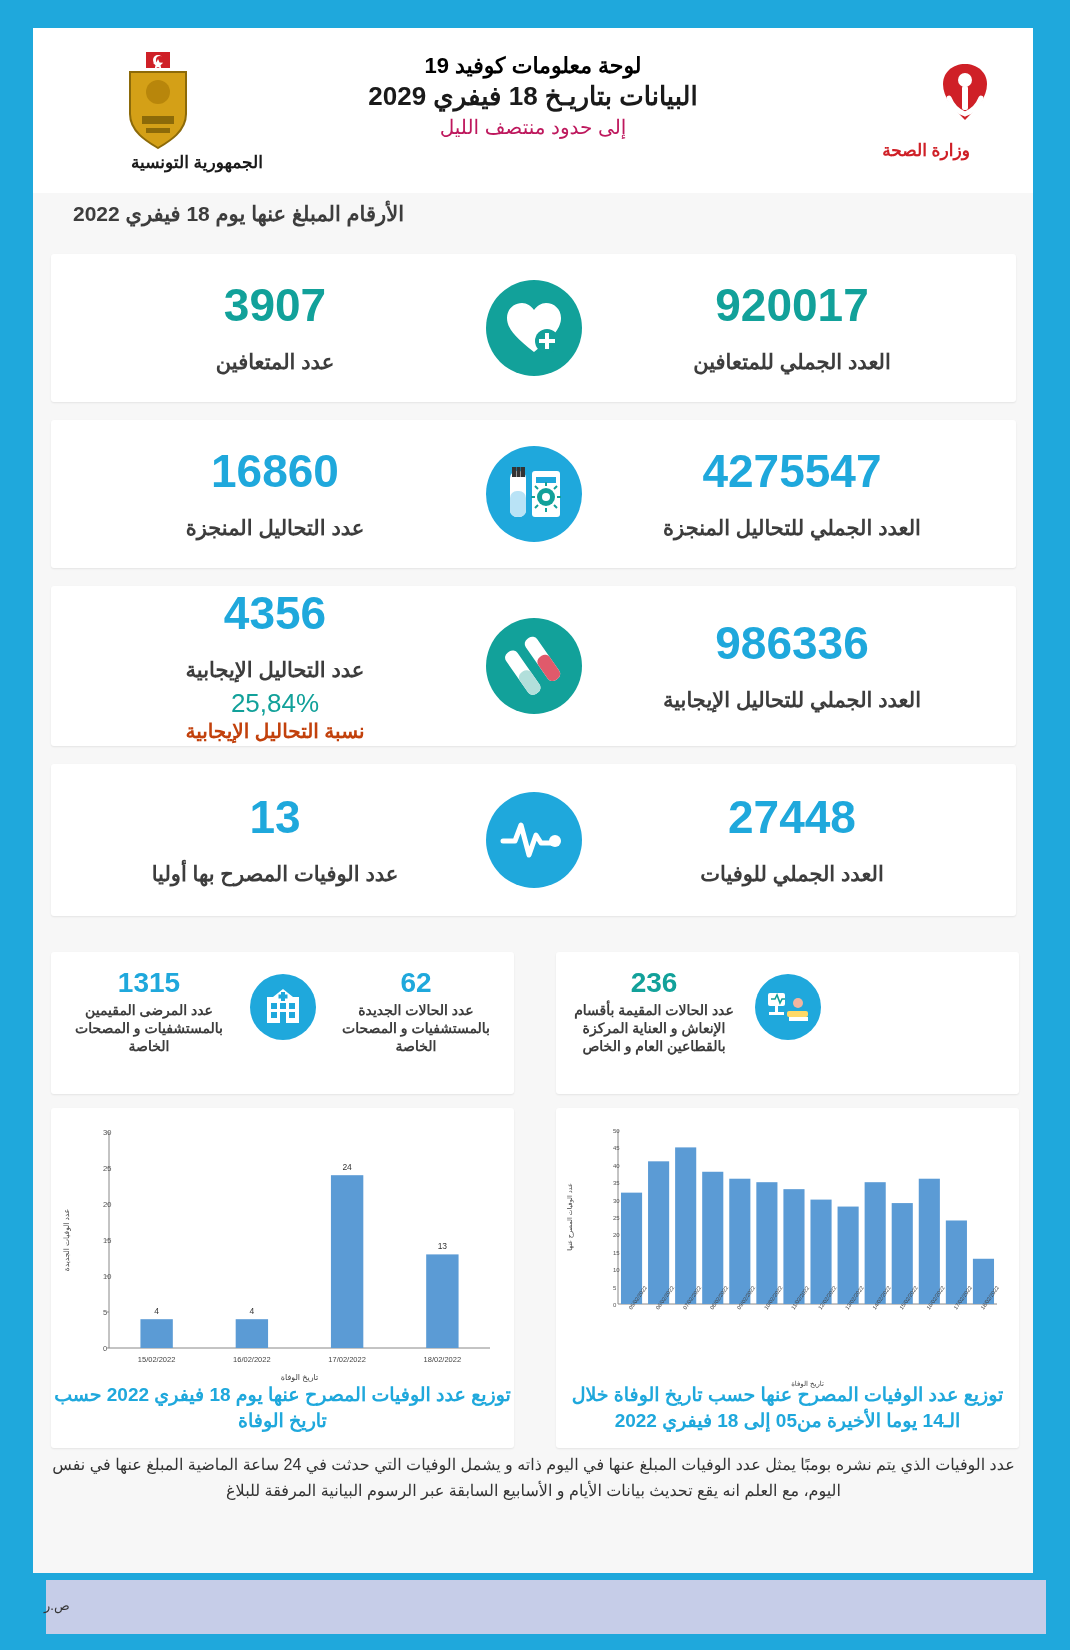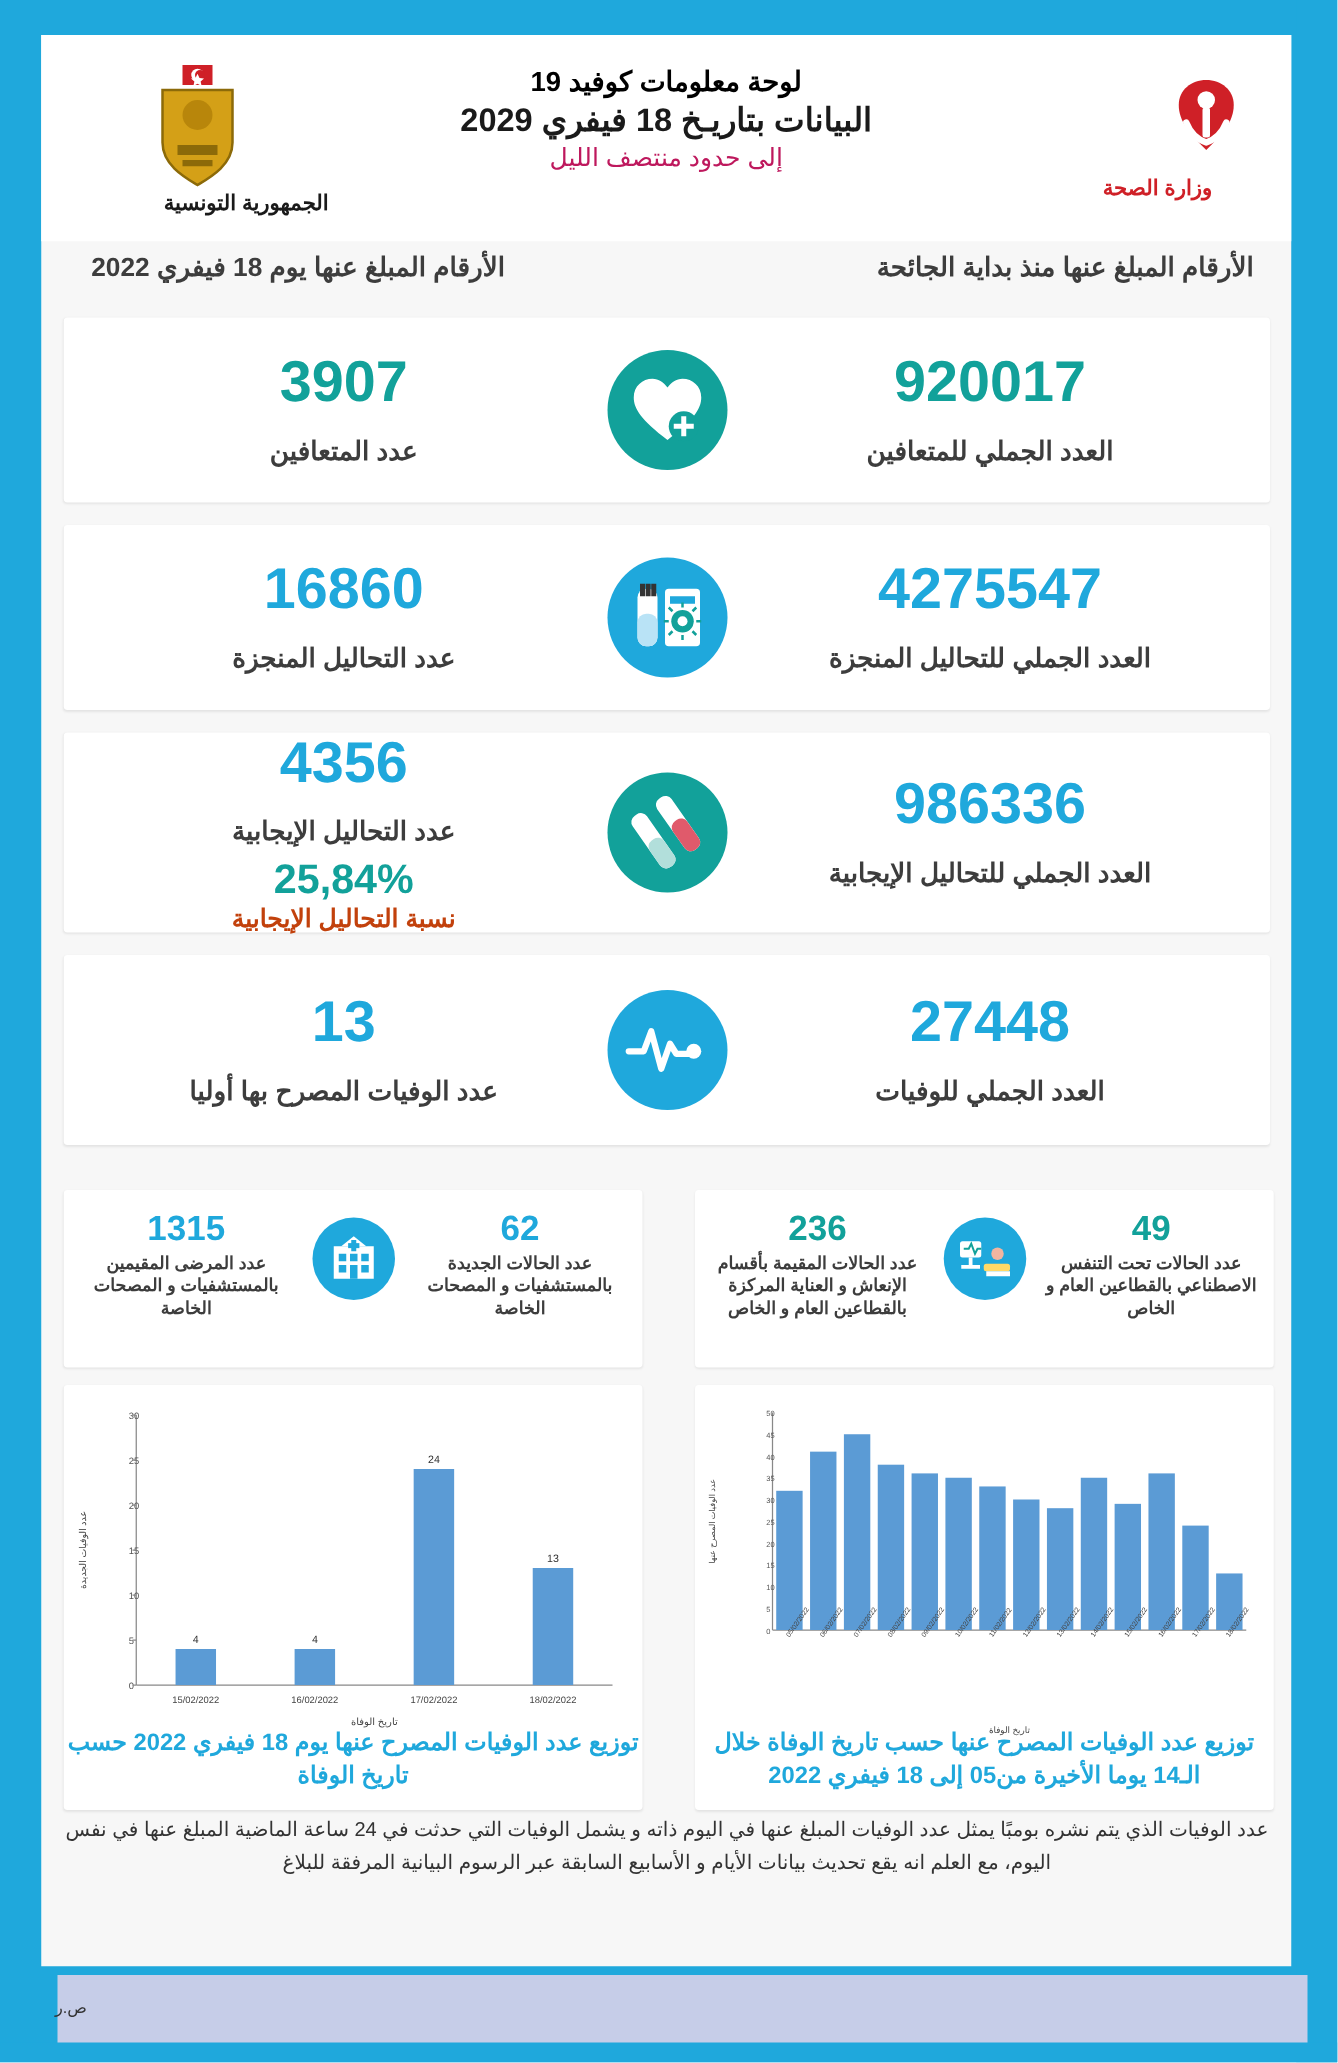--- a/index.html
+++ b/index.html
@@ -130,21 +130,21 @@
   }
   .side.right { right: 14px; }
   .side.left  { left: 14px; }
   .bignum {
     font-size: 46px; font-weight: bold; line-height: 1.05;
   }
   .sublabel {
     font-size: 21px; font-weight: bold; color: #3d3d3d; line-height: 1.25;
     margin-top: 20px;
   }
-  .pct { font-size: 33px; font-weight: bold; margin-top: 4px; }
+  .pct { font-size: 26px; font-weight: normal; margin-top: 4px; }
   .pct-label { font-size: 20px; font-weight: bold; color: #c2410c; }
 
   
   .small-card {
     position: absolute;
     top: 952px; height: 142px;
     background: #ffffff;
     border-radius: 3px;
     box-shadow: 0 1px 2px rgba(0,0,0,.08);
   }
@@ -229,21 +229,20 @@
           <circle cx="48" cy="42" r="12" fill="#b8860b"></circle>
           <path d="M32 66 h32 v8 h-32 z" fill="#8c6a09"></path>
           <path d="M36 78 h24 v5 h-24 z" fill="#8c6a09"></path>
         </svg>
       </div>
       <div class="cap">الجمهورية التونسية</div>
     </div>
   </div>
 
   <div class="col-caps">
-    <div class="cap-right">الأرقام المبلغ عنها منذ بداية الجائحة</div>
     <div class="cap-left">الأرقام المبلغ عنها يوم 18 فيفري 2022</div>
   </div>
 
   <div class="row" style="top:254px;height:148px;">
     <div class="side right">
       <div class="bignum" style="color:#12a19a;">920017</div>
       <div class="sublabel">العدد الجملي للمتعافين</div>
     </div>
     <div class="icon-wrap">
       <div class="circ" style="background:#12a19a;">
@@ -328,24 +327,20 @@
         </svg>
       </div>
     </div>
     <div class="side left">
       <div class="bignum" style="color:#1fa8dc;">13</div>
       <div class="sublabel">عدد الوفيات المصرح بها أوليا</div>
     </div>
   </div>
 
   <div class="small-card sc-right">
-    <div class="sc-side r">
-      <div class="sc-num" style="color:#12a19a;">49</div>
-      <div class="sc-lab">عدد الحالات تحت التنفس الاصطناعي بالقطاعين العام و الخاص</div>
-    </div>
     <div class="sc-icon" style="background:#1fa8dc;">
       <svg width="46" height="40" viewBox="0 0 46 40">
         <rect x="3" y="6" width="17" height="13" rx="2" fill="#ffffff"></rect>
         <path d="M6 12 h4 l2 -4 l3 8 l2 -4 h3" stroke="#12a19a" stroke-width="1.6" fill="none"></path>
         <rect x="10" y="19" width="3" height="6" fill="#ffffff"></rect>
         <rect x="4" y="25" width="15" height="3" fill="#ffffff"></rect>
         <rect x="22" y="24" width="21" height="6" rx="2" fill="#ffd966"></rect>
         <circle cx="33" cy="16" r="5" fill="#f2b5a0"></circle>
         <path d="M24 30 h19 v4 h-19 z" fill="#ffffff"></path>
       </svg>

